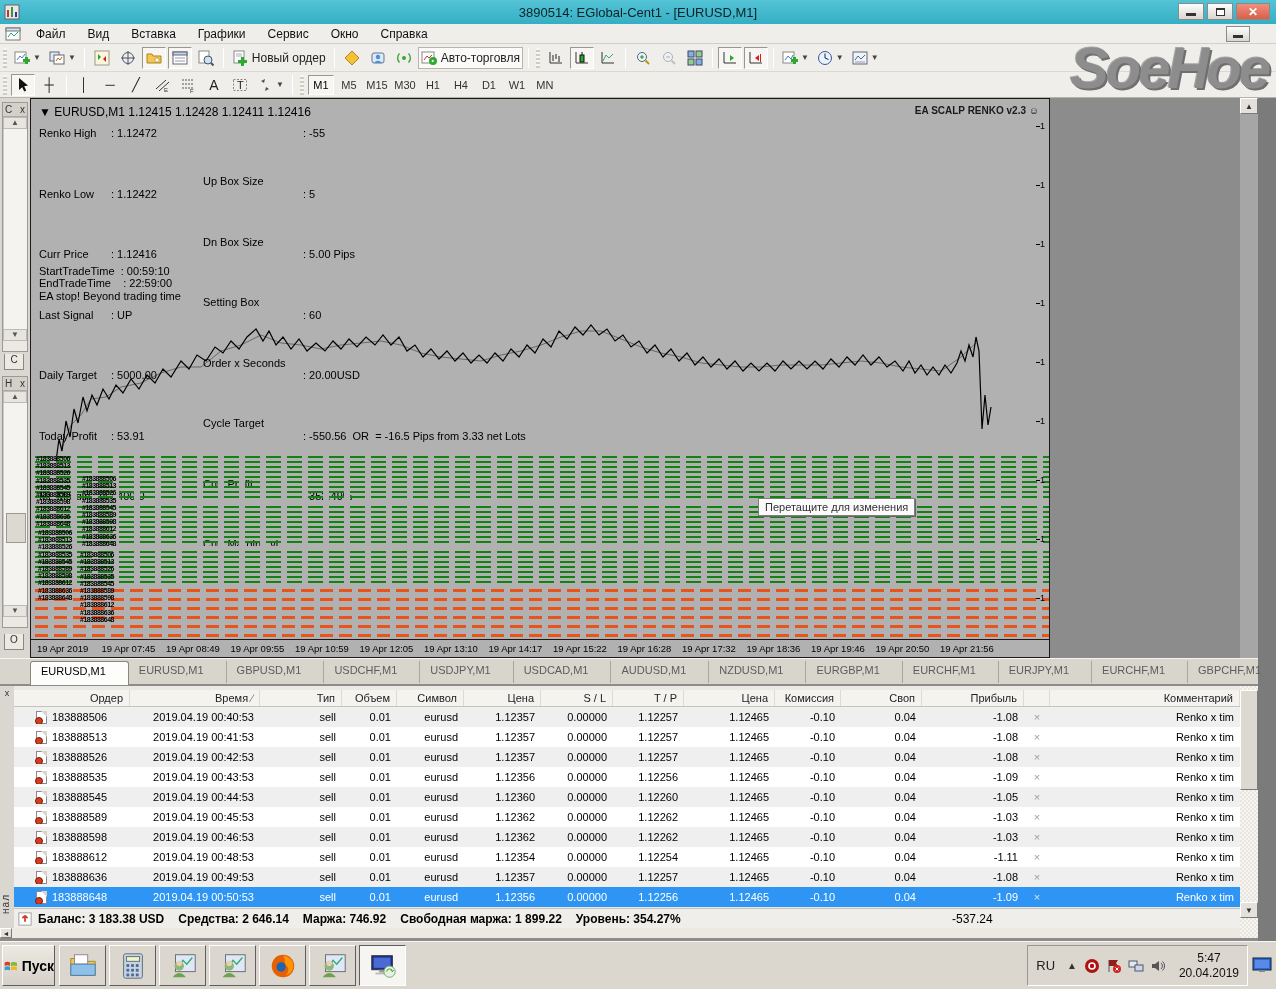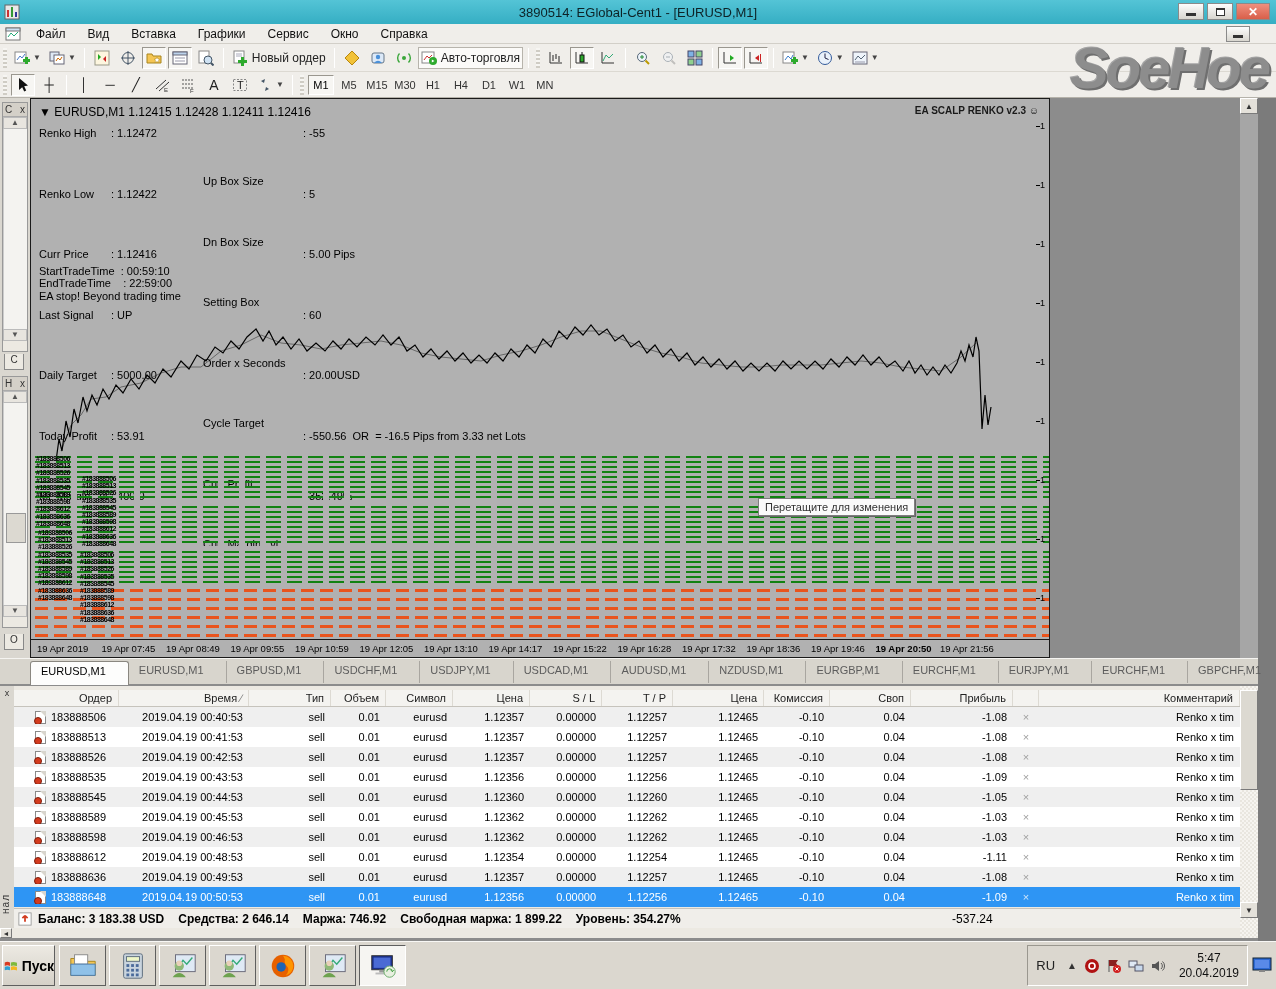--- a/index.html
+++ b/index.html
@@ -108,21 +108,21 @@
   .term-strip { position:absolute; left:0; top:0; width:14px; height:252px; background:#dad7d0; }
   .term-close { position:absolute; left:1px; top:2px; width:12px; height:12px; font-size:9px; color:#333;
     text-align:center; line-height:11px; }
   .term-side-label { position:absolute; left:0px; top:208px; width:13px; font-size:10px; color:#333;
     writing-mode:vertical-rl; transform:rotate(180deg); text-align:center; letter-spacing:1px; }
   .table { position:absolute; left:14px; top:4px; width:1226px; background:#fff; }
   .trow { display:flex; height:20px; align-items:center; font-size:11px; color:#000; }
   .thead { height:17px; background:#f4f3f0; border-bottom:1px solid #c6c3bc; color:#222; }
   .thead .cell { border-right:1px solid #dddad3; height:100%; display:flex; align-items:center; justify-content:flex-end; }
   .cell { padding:0 6px 0 2px; text-align:right; white-space:nowrap; overflow:hidden; }
-  .c-order { width:96px; text-align:left; display:flex; align-items:center; justify-content:center;margin-left:9px; }
+  .c-order { width:116px; text-align:left; display:flex; align-items:center; justify-content:center; }
   .c-time{width:130px;} .c-type{width:82px;} .c-vol{width:55px;} .c-sym{width:67px;}
   .c-price{width:77px;} .c-sl{width:72px;} .c-tp{width:71px;} .c-price2{width:91px;}
   .c-comm{width:66px;} .c-swap{width:81px;} .c-profit{width:102px;}
   .c-x{width:26px; text-align:center; color:#a0a0a0; font-size:11px; padding:0;}
   .c-comment{flex:1;}
   .trow:nth-child(odd of .datarow){ background:#efefef; }
   .datarow:nth-child(even){ background:#ffffff; }
   .datarow:nth-child(odd){ background:#efefef; }
   .datarow.selected { background:#2e95f4 !important; color:#fff; }
   .datarow.selected .c-x { color:#cfe6fb; }
@@ -657,21 +657,21 @@
           <span class="tl" style="left: 199.5px;">19 Apr 09:55</span>
           <span class="tl" style="left: 264px;">19 Apr 10:59</span>
           <span class="tl" style="left: 328.5px;">19 Apr 12:05</span>
           <span class="tl" style="left: 393px;">19 Apr 13:10</span>
           <span class="tl" style="left: 457.5px;">19 Apr 14:17</span>
           <span class="tl" style="left: 522px;">19 Apr 15:22</span>
           <span class="tl" style="left: 586.5px;">19 Apr 16:28</span>
           <span class="tl" style="left: 651px;">19 Apr 17:32</span>
           <span class="tl" style="left: 715.5px;">19 Apr 18:36</span>
           <span class="tl" style="left: 780px;">19 Apr 19:46</span>
-          <span class="tl" style="left: 844.5px; font-weight: bold;">19 Apr 20:50</span>
+          <span class="tl" style="left: 844.5px;">19 Apr 20:50</span>
           <span class="tl" style="left: 909px;">19 Apr 21:56</span>
         </div>
     </div>
 
     <div class="vscroll-top">
       <div class="sbtn">▲</div>
     </div>
     <div class="darkedge"></div>
 
     <div class="tabbar">

